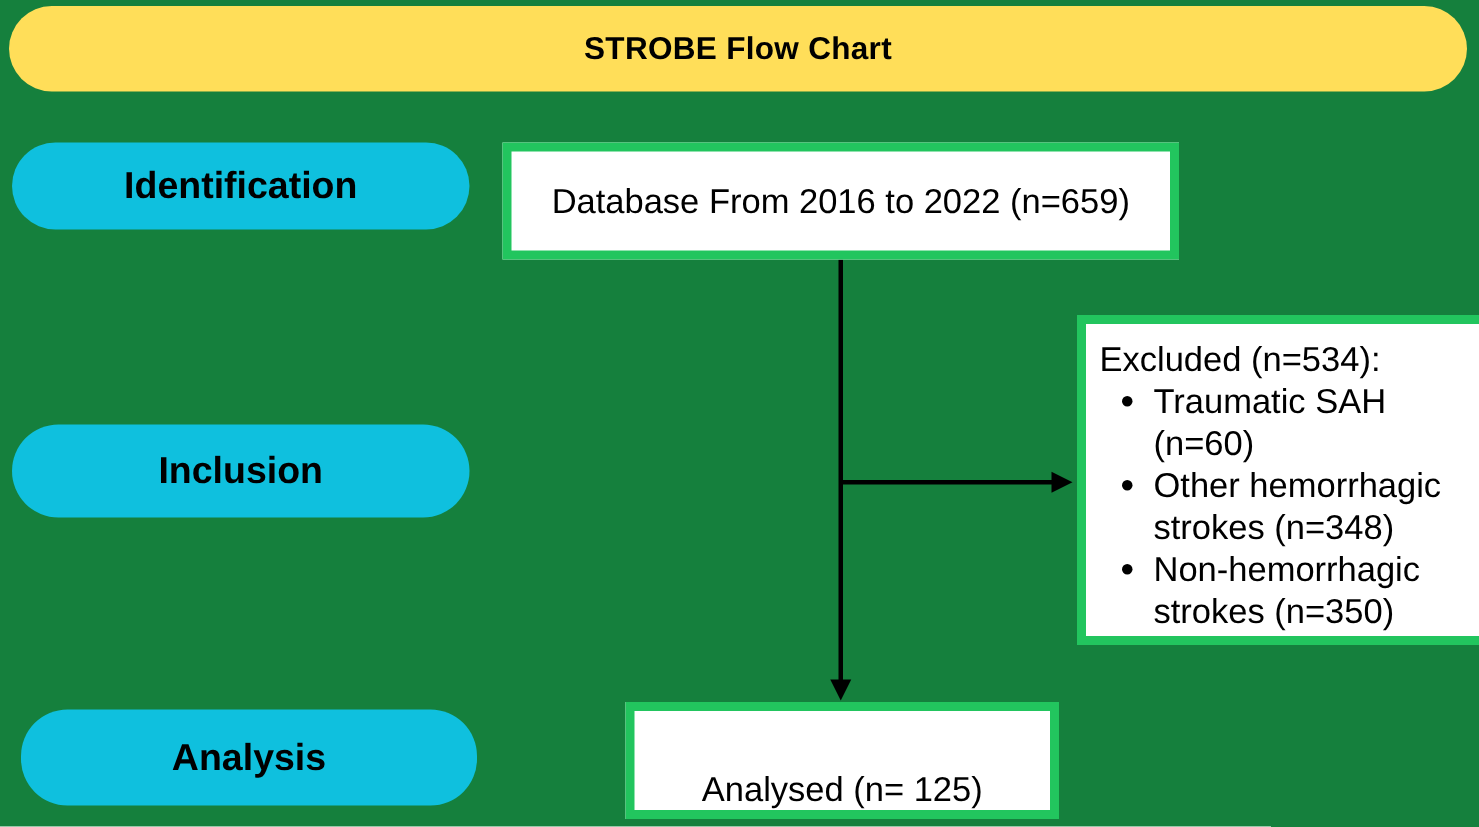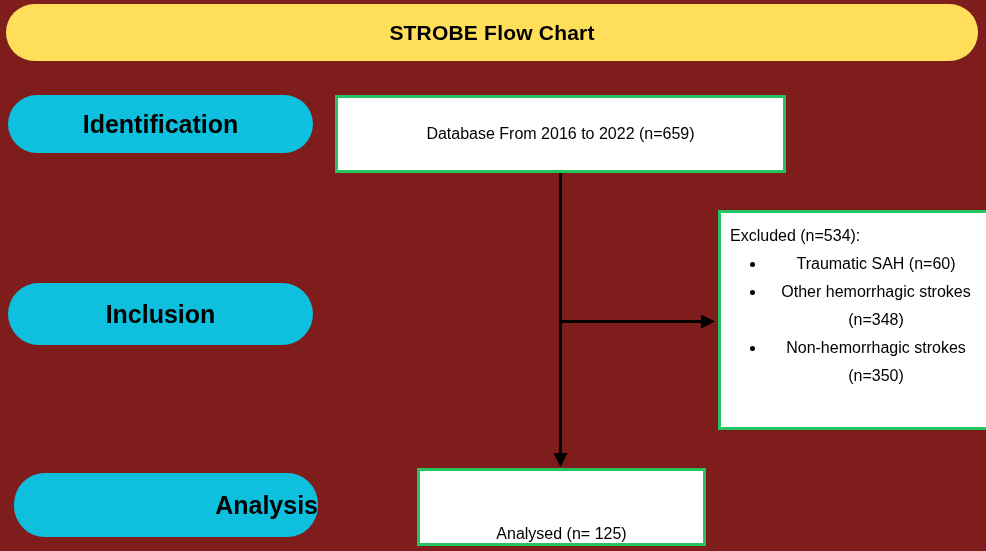--- a/index.html
+++ b/index.html
@@ -6,66 +6,65 @@
     margin: 0;
     padding: 0;
     background: #ffffff;
     font-family: "Liberation Sans", "DejaVu Sans", sans-serif;
     color: #000000;
   }
   .canvas {
     position: relative;
     width: 986px;
     height: 551px;
-    background: #7f1d1d;
+    background: #15803d;
     overflow: hidden;
   }
   .title-pill {
     position: absolute;
     left: 6px; top: 4px;
     width: 972px; height: 57px;
     border-radius: 28.5px;
     display: flex; align-items: center; justify-content: center;
     font-size: 21px; font-weight: 800;
     letter-spacing: 0.2px;
   }
   .stage-pill {
     position: absolute;
     border-radius: 31px;
     display: flex; align-items: center; justify-content: center;
     font-size: 25px; font-weight: 800;
   }
   .stage-identification { left: 8px;  top: 95px;  width: 305px; height: 58px; }
   .stage-inclusion      { left: 8px;  top: 283px; width: 305px; height: 62px; }
-  .stage-analysis       { left: 14px; top: 473px; width: 304px; height: 64px; justify-content: flex-end; }
+  .stage-analysis       { left: 14px; top: 473px; width: 304px; height: 64px; }
   .flow-box {
     position: absolute;
     background: #ffffff;
-    border: 3px solid #22c55e;
+    border: 6px solid #22c55e;
     box-sizing: border-box;
-    font-size: 16px;
+    font-size: 23px;
   }
   .box-database {
     left: 335px; top: 95px; width: 451px; height: 78px;
     display: flex; align-items: center; justify-content: center;
   }
   .box-excluded {
     left: 718px; top: 210px; width: 277px; height: 220px;
     padding: 9px 6px 0 9px;
     line-height: 28px;
   }
   .box-analysed {
     left: 417px; top: 468px; width: 289px; height: 78px;
     display: flex; align-items: flex-end; justify-content: center;
   }
   .excluded-list {
     margin: 0;
     padding-left: 36px;
     list-style: disc;
-    text-align: center;
   }
   .arrow-layer {
     position: absolute;
     left: 0; top: 0;
     pointer-events: none;
   }
 </style>
 </head>
 <body>
 

